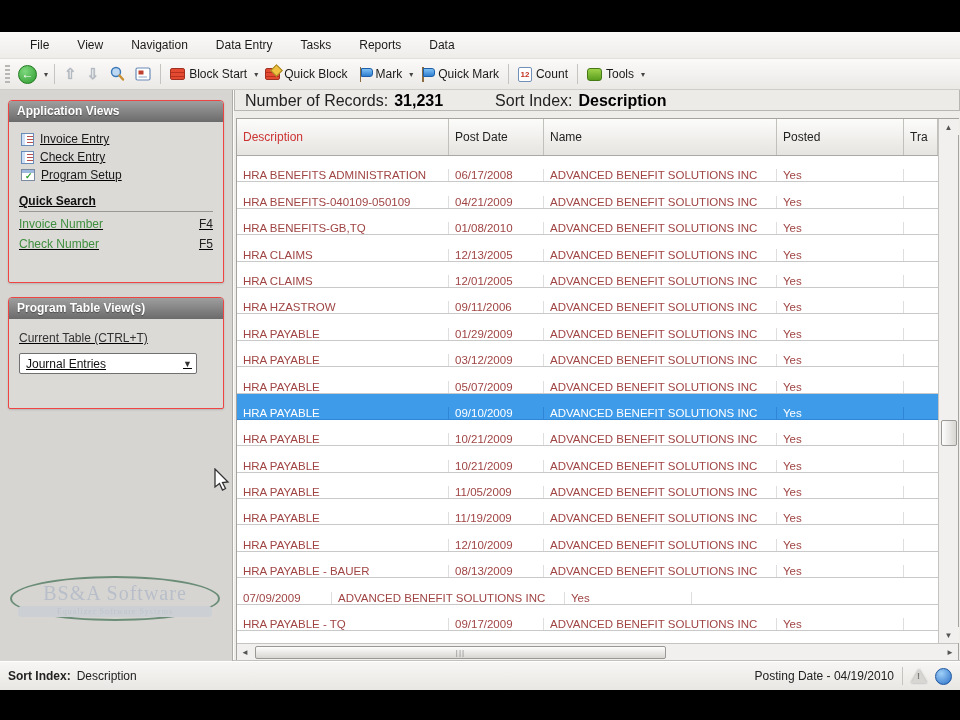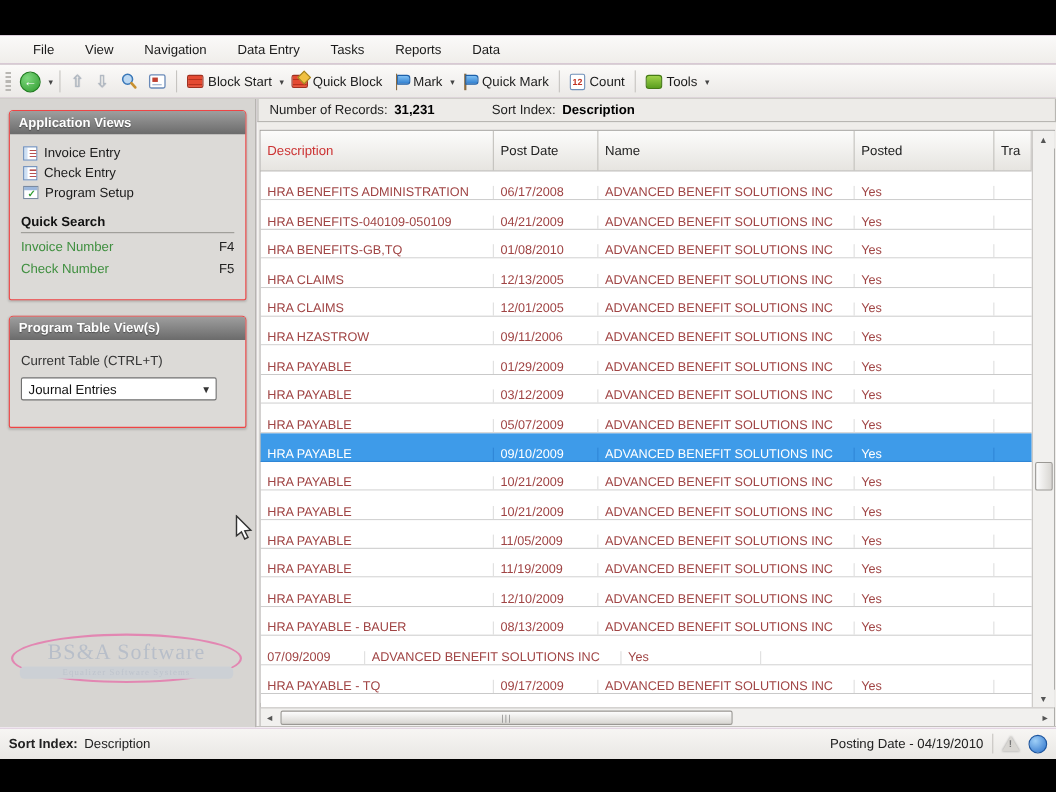--- a/index.html
+++ b/index.html
@@ -1,21 +1,21 @@
 <!DOCTYPE html>
 <html><head>
 <meta charset="utf-8">
 <style>
   * { margin:0; padding:0; box-sizing:border-box; }
   html,body { width:960px; height:720px; background:#000; overflow:hidden;
               font-family:"Liberation Sans", sans-serif; }
   .stage { position:relative; width:960px; height:720px; background:#000; }
 
   .app { position:absolute; top:32px; left:0; width:960px; height:658px;
-         background:#701a75; display:flex; flex-direction:column; }
+         background:#e5e5e5; display:flex; flex-direction:column; }
 
   
   .menubar { height:27px; background:linear-gradient(#fbfaf9,#efedea);
              border-bottom:1px solid #e2e0dd; display:flex; align-items:center;
              padding-left:16px; font-size:12px; color:#1a1a1a; }
   .menu-item { padding:5px 14px; cursor:default; }
 
   
   .toolbar { height:31px; background:linear-gradient(#fbfaf9,#ebe9e6);
              border-bottom:1px solid #cfcdc9; display:flex; align-items:center;
@@ -54,21 +54,21 @@
 
   
   .sidebar { width:233px; background:#d7d5d2; border-right:1px solid #aeaca8;
              position:relative; padding:10px 8px 0 8px; font-size:12px; }
   .panel { border:1px solid #ef4444; border-radius:4px 4px 2px 2px; margin-bottom:14px;
            background:#dcdad7; box-shadow:0 1px 2px rgba(0,0,0,.15); }
   .panel-header { height:21px; border-radius:3px 3px 0 0;
            background:linear-gradient(#9e9e9e,#6b6b6b);
            color:#fff; font-weight:bold; font-size:12px; line-height:21px;
            padding-left:8px; text-shadow:0 1px 1px rgba(0,0,0,.4); }
-  .panel-body { padding:8px 8px 18px 8px; }
+  .panel-body { padding:8px 8px 28px 8px;text-decoration:underline; }
   .av-item { display:flex; align-items:center; gap:6px; padding:2px 4px; color:#1a1a1a; }
   .av-item.active { background:#e7e5e2; outline:1px solid #c8c6c2; }
   .ic-form { width:13px; height:13px; background:#fff; border:1px solid #6a8ab8;
              box-shadow:inset 3px 0 0 #cfe0f4; position:relative; }
   .ic-form::after { content:""; position:absolute; left:5px; top:2px; width:6px; height:8px;
              background:repeating-linear-gradient(#b85050 0 1px, transparent 1px 3px); }
   .ic-grid { width:13px; height:13px; border:1px solid #5577aa;
              background:
                repeating-linear-gradient(90deg,#9db8dd 0 1px, transparent 1px 4px),
                repeating-linear-gradient(#9db8dd 0 1px, transparent 1px 4px), #e8f0fa; }
@@ -81,32 +81,32 @@
   .qs-row { display:flex; justify-content:space-between; padding:3px 2px; }
   .qs-link { color:#3f8f3f; }
   .qs-key { color:#222; }
   .pt-label { color:#333; margin:4px 2px 8px 2px; }
   .dropdown { width:178px; height:21px; background:#fff; border:1px solid #707070;
               border-radius:2px; display:flex; align-items:center; margin:0 0 6px 2px; }
   .dropdown .dd-text { flex:1; padding-left:6px; color:#111; }
   .dd-arrow { width:17px; text-align:center; color:#333; font-size:9px; }
   .watermark { position:absolute; left:10px; bottom:40px; width:210px; text-align:center;
                opacity:.55; }
-  .wm-oval { border:2px solid #ec4899; border-radius:50%/50%; padding:4px 6px 2px 6px; }
+  .wm-oval { border:2px solid #14532d; border-radius:50%/50%; padding:4px 6px 2px 6px; }
   .wm-main { font-family:"Liberation Serif", serif; font-size:20px; color:#9fadc2;
              letter-spacing:1px; }
   .wm-sub { font-family:"Liberation Serif", serif; font-size:8px; color:#aab6c8;
             background:#c4cdd9; border-radius:4px; margin-top:1px; padding:1px 0;
             letter-spacing:1px; }
 
   
   .content { flex:1; background:#efedea; display:flex; flex-direction:column;
              min-width:0; border-left:1px solid #fdfdfc; }
   .infobar { height:21px; background:#edebe8; border:1px solid #b8b6b2; border-top:none;
-             display:flex; align-items:center; font-size:12px; color:#222;
+             display:flex; align-items:flex-end; font-size:16px; color:#222;
              padding-left:10px; gap:6px; }
   .infobar b { color:#000; }
   .infobar .gap { width:40px; }
 
   .tablewrap { flex:1; margin:7px 1px 0 2px; display:flex; flex-direction:column;
                border:1px solid #a5a3a0; background:#fff; min-height:0; }
   .tscroll-row { flex:1; display:flex; min-height:0; }
   .tgrid { flex:1; display:flex; flex-direction:column; min-width:0; }
 
   .thead { display:flex; height:37px; background:linear-gradient(#fcfcfb,#e6e4e0);

